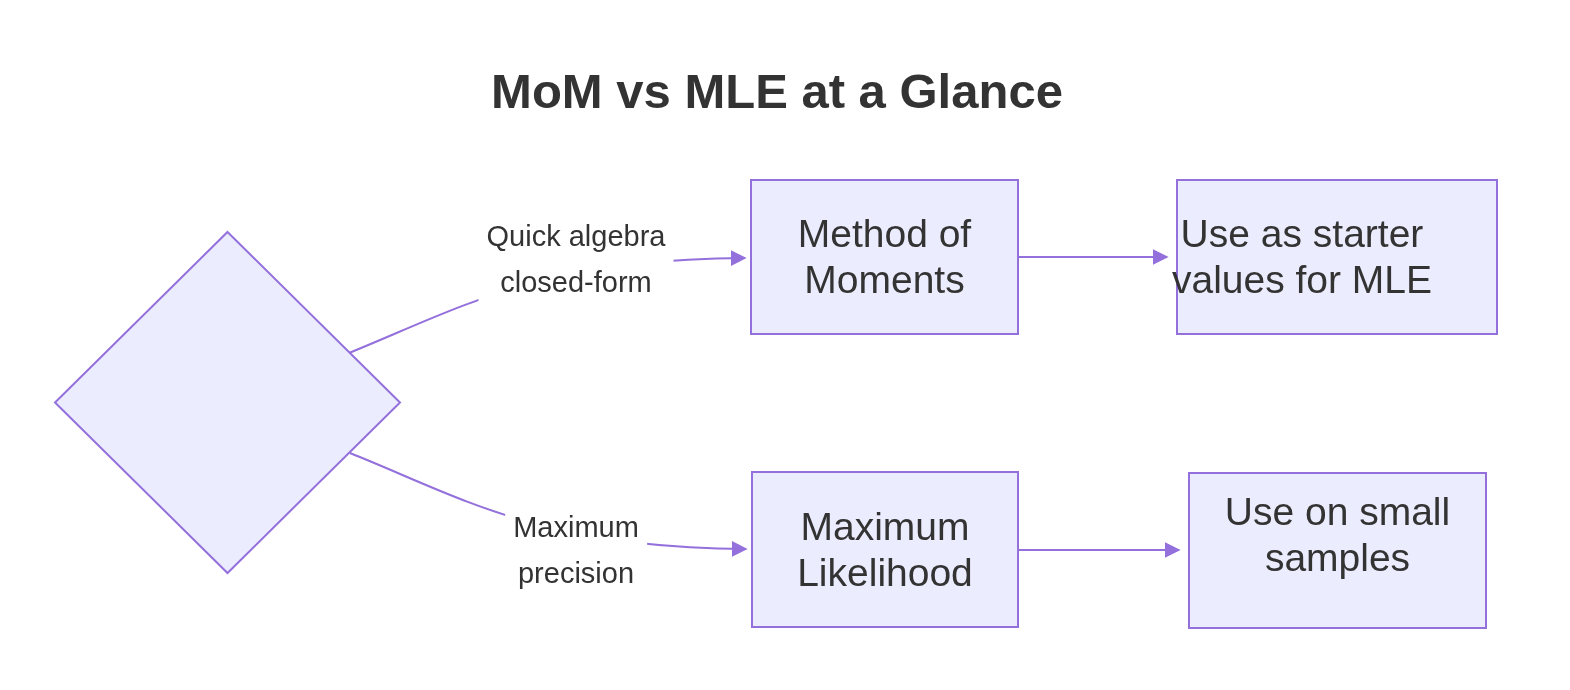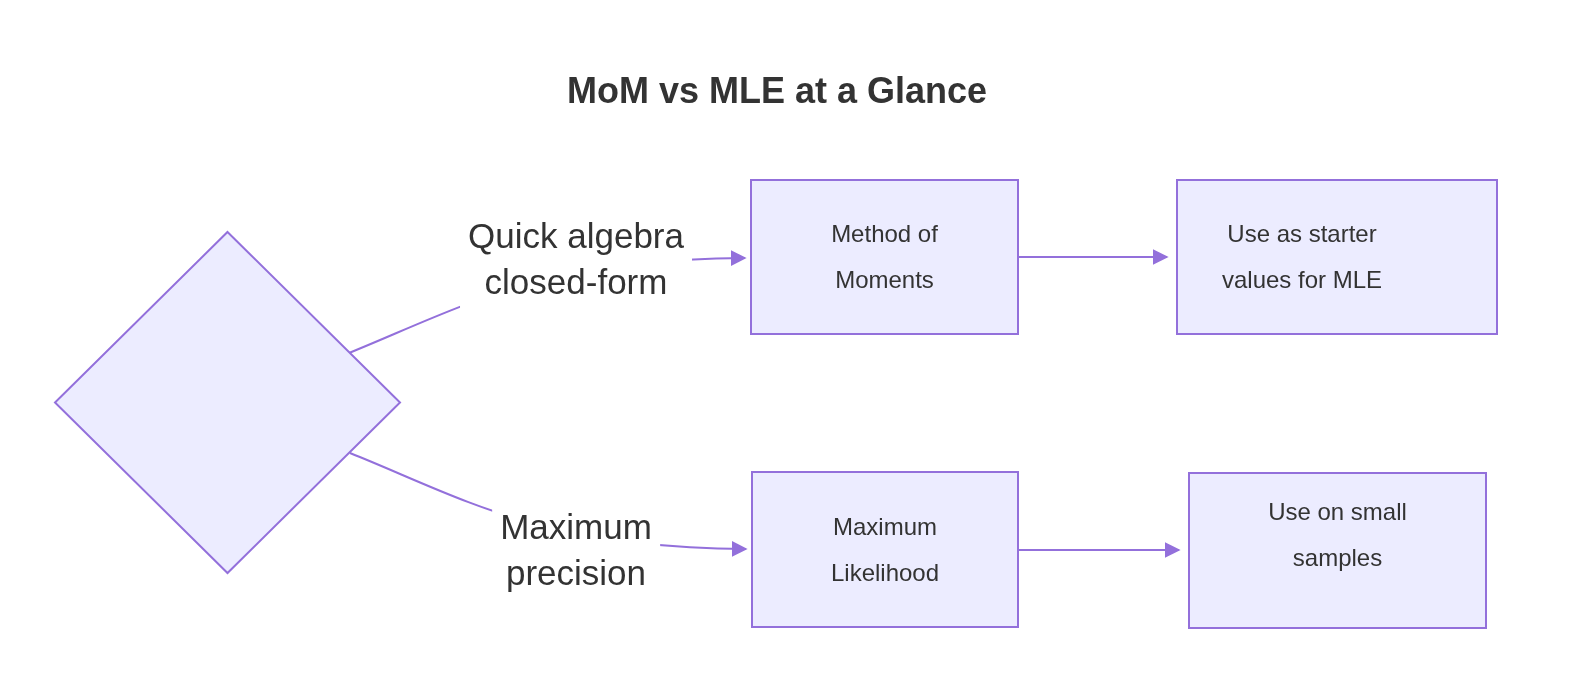--- a/index.html
+++ b/index.html
@@ -29,42 +29,42 @@
   }
   .diagram-svg .arrowhead {
     fill: var(--edge, #9370DB);
     stroke: none;
   }
   .page-title {
     position: absolute;
     left: 0; top: 60px;
     width: 1554px;
     text-align: center;
-    font-size: 36px;
+    font-size: 49px;
     line-height: 62px;
     font-weight: bold;
     color: var(--title, #333333);
     white-space: pre-line;
   }
   .node-label {
     position: absolute;
     display: flex;
     align-items: center;
     justify-content: center;
     text-align: center;
-    font-size: 24px;
+    font-size: 39px;
     line-height: 46px;
     white-space: pre-line;
     color: var(--text, #333333);
   }
   .edge-label {
     position: absolute;
     transform: translate(-50%, -50%);
     text-align: center;
-    font-size: 35px;
+    font-size: 29px;
     line-height: 46px;
     white-space: pre-line;
     background: #ffffff;
     padding: 4px 8px;
     color: var(--text, #333333);
   }
 </style>
 </head>
 <body>
 

